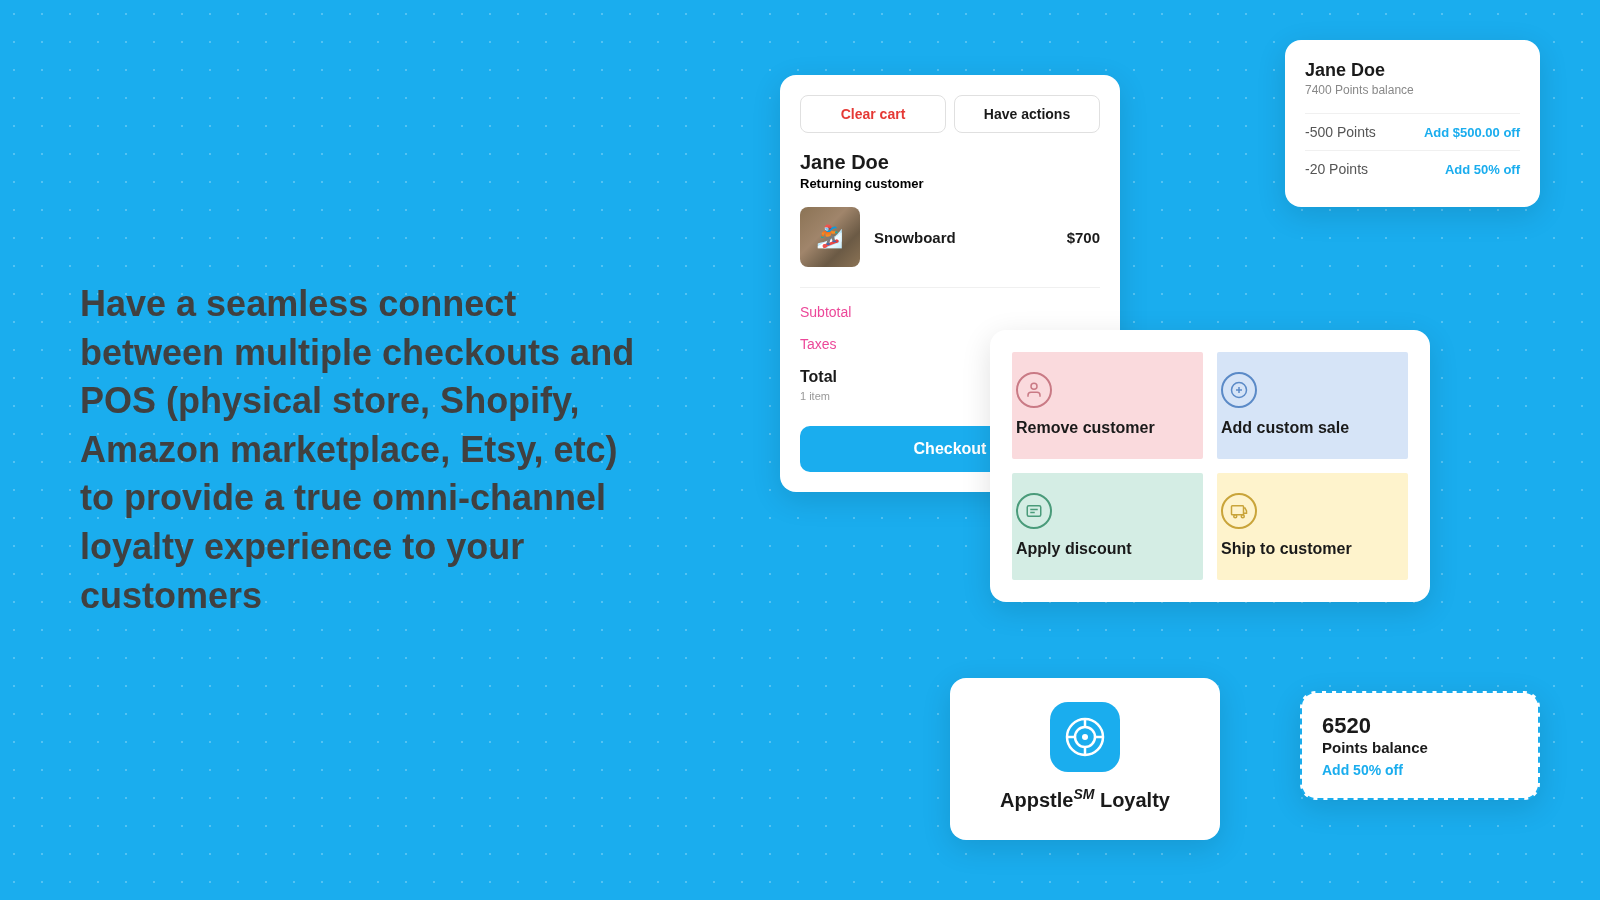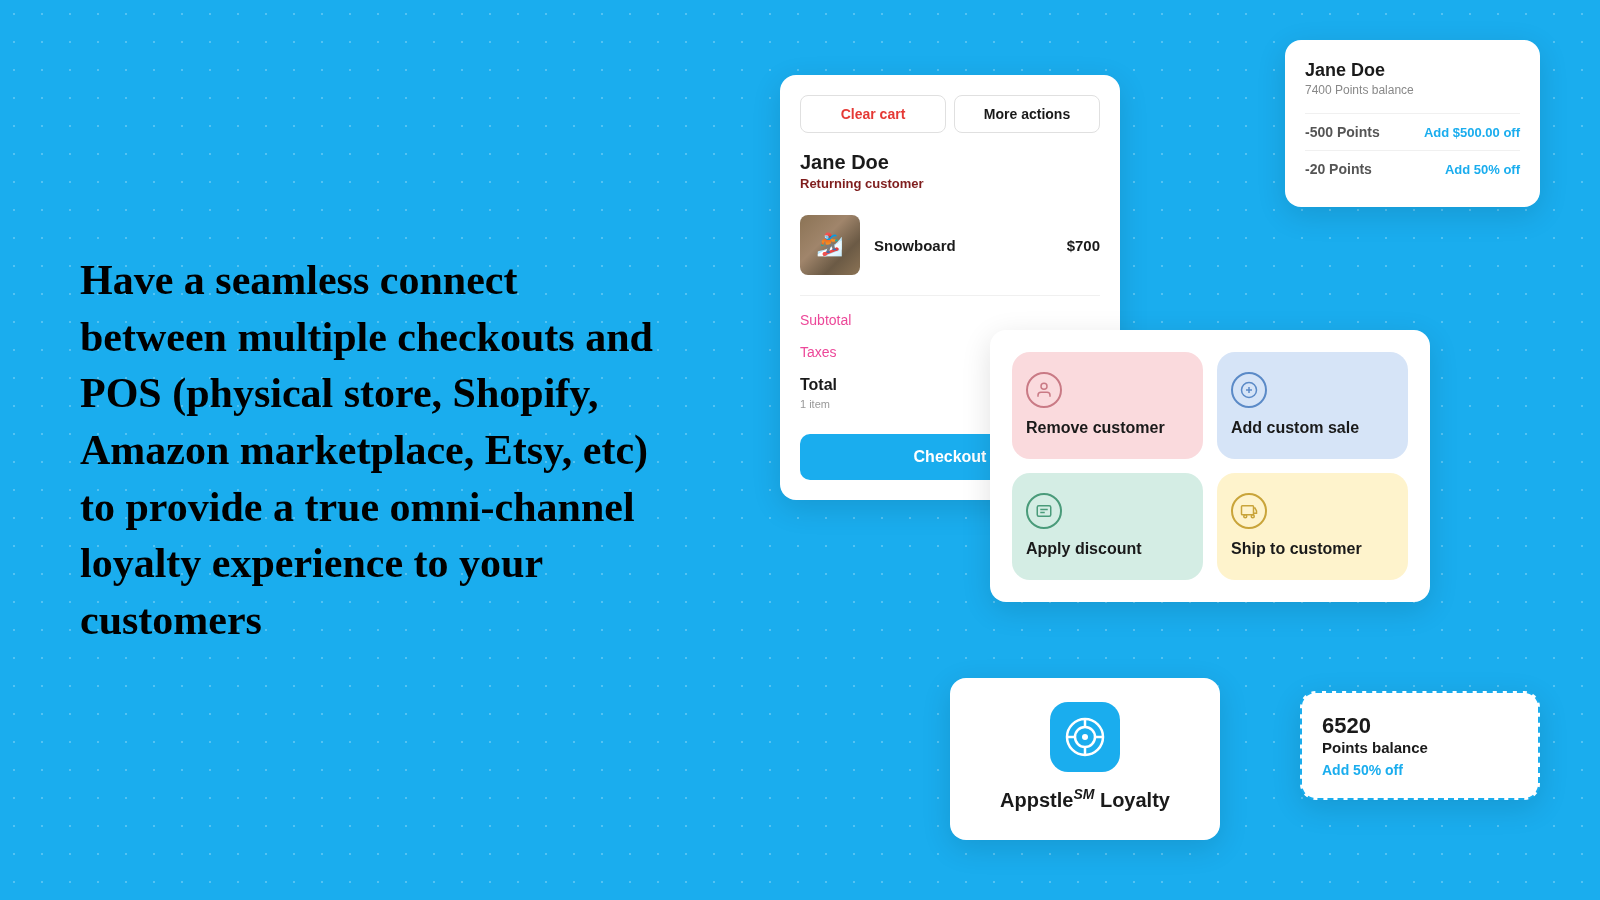--- a/index.html
+++ b/index.html
@@ -25,25 +25,24 @@
     
     .left-section {
       position: absolute;
       left: 80px;
       top: 50%;
       transform: translateY(-50%);
       width: 580px;
     }
 
     .hero-text {
-      color: #000000;
-      font-size: 42px;
+      color: #404040;
+      font-size: 36px;
       font-weight: 700;
       line-height: 1.35;
-      font-family: Liberation Serif, serif;
     }
 
     
     .right-section {
       position: absolute;
       right: 60px;
       top: 40px;
       width: 760px;
       height: 820px;
     }
@@ -93,23 +92,23 @@
 
     .customer-name {
       font-size: 20px;
       font-weight: 800;
       color: #1a1a1a;
       margin-bottom: 2px;
     }
 
     .customer-badge {
       font-size: 13px;
-      color: #7f1d1d;
-      font-weight: 600;
-      margin-bottom: 24px;
+      color: #000000;
+      font-weight: 600;
+      margin-bottom: 16px;
     }
 
     .product-row {
       display: flex;
       align-items: center;
       gap: 14px;
       margin-bottom: 20px;
     }
 
     .product-img {
@@ -190,22 +189,22 @@
       z-index: 3;
     }
 
     .actions-grid {
       display: grid;
       grid-template-columns: 1fr 1fr;
       gap: 14px;
     }
 
     .action-tile {
-      border-radius: 18px;
-      padding: 20px 14px;
+      border-radius: 2px;
+      padding: 20px 4px;
       cursor: pointer;
     }
 
     .action-tile.pink { background: #FADADD; }
     .action-tile.blue { background: #D6E4F7; }
     .action-tile.green { background: #D4EDE4; }
     .action-tile.yellow { background: #FEF3CC; }
 
     .action-icon-circle {
       width: 36px;
@@ -260,21 +259,21 @@
       display: flex;
       justify-content: space-between;
       align-items: center;
       padding: 10px 0;
       border-top: 1px solid #f0f0f0;
     }
 
     .reward-pts {
       font-size: 14px;
       color: #555;
-      font-weight: 700;
+      font-weight: 400;
     }
 
     .reward-action {
       font-size: 13px;
       color: #1AADEE;
       font-weight: 600;
       cursor: pointer;
     }
 
     
@@ -371,21 +370,21 @@
     </div>
     <div class="loyalty-reward-row">
       <span class="reward-pts">-20 Points</span>
       <span class="reward-action">Add 50% off</span>
     </div>
   </div>
 
   <div class="cart-card">
     <div class="cart-header">
       <button class="btn-clear-cart">Clear cart</button>
-      <button class="btn-more-actions">More actions</button>
+      <button class="btn-more-actions">Have actions</button>
     </div>
     <div class="customer-name">Jane Doe</div>
     <div class="customer-badge">Returning customer</div>
     <div class="product-row">
       <div class="product-img">🏂</div>
       <span class="product-name">Snowboard</span>
       <span class="product-price">$700</span>
     </div>
     <hr class="cart-divider">
     <div class="cart-line">

